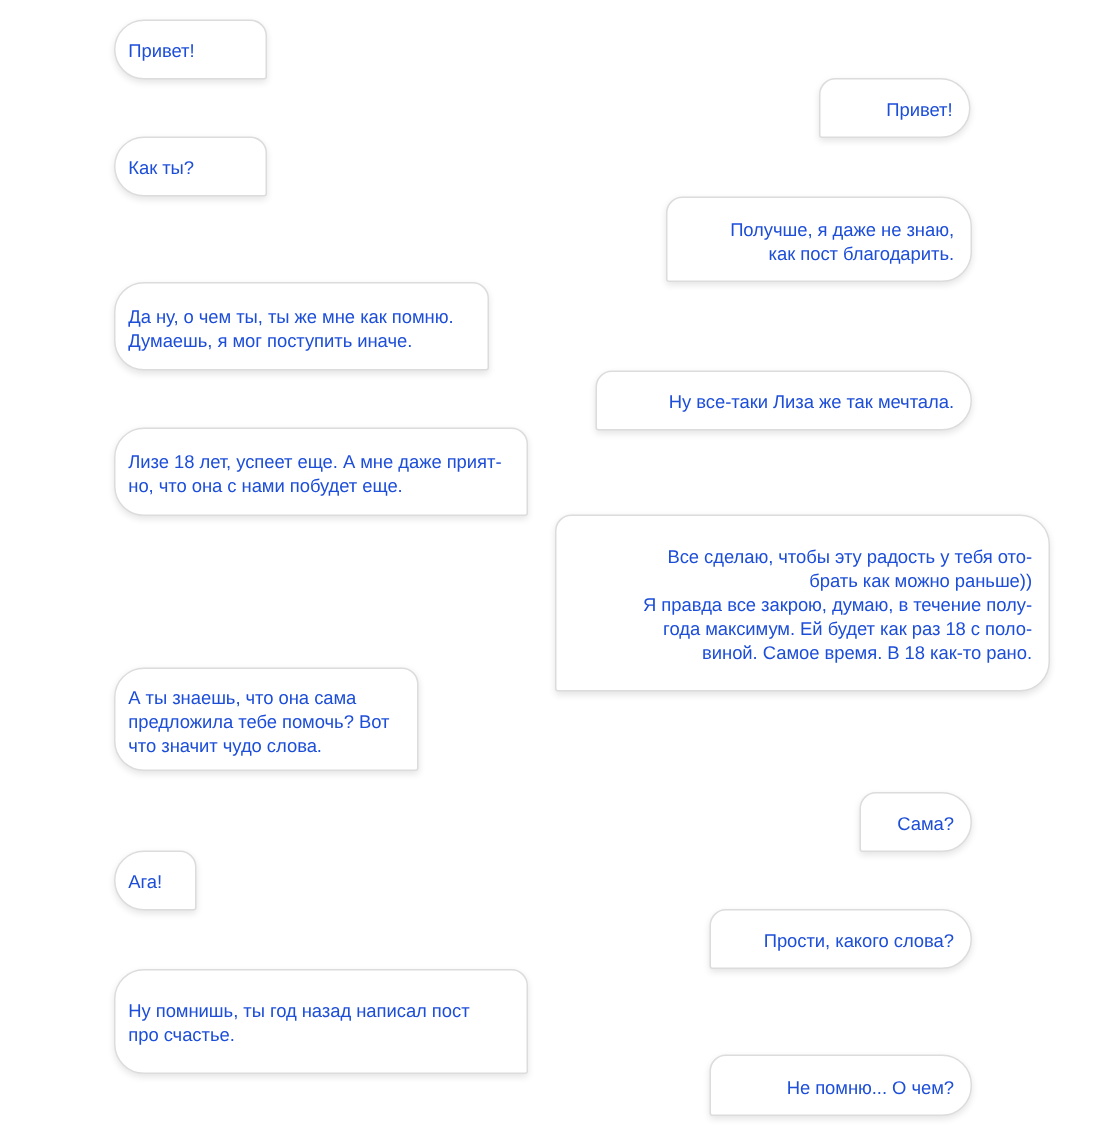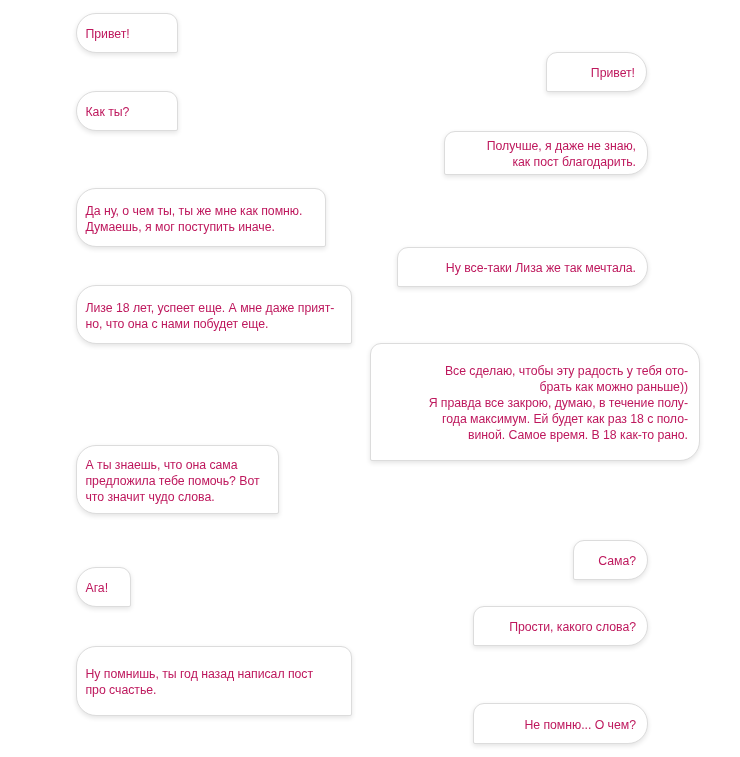--- a/index.html
+++ b/index.html
@@ -10,21 +10,21 @@
   }
   #chat {
     position:relative; width:740px; height:757px;
     overflow:hidden; background:#ffffff;
   }
   .bubble {
     position:absolute; box-sizing:border-box;
     background:#ffffff;
     border:1px solid #dcdcdc;
     box-shadow:0 2px 5px rgba(0,0,0,0.11);
-    color:#be185d;
+    color:#1d4ed8;
     font-size:12.3px;
     letter-spacing:-0.04px;
     line-height:16px;
     display:flex; flex-direction:column; justify-content:center;
     padding-top:2px;
   }
   .bubble .line {
     white-space:pre; display:block;
     transform:translateZ(0);   
   }
@@ -43,21 +43,21 @@
 <div id="chat">
   <div class="bubble left" style="left: 76px; top: 13px; width: 102px; height: 40px;">
     <span class="line">Привет!</span>
   </div>
   <div class="bubble right" style="left: 546px; top: 52px; width: 101px; height: 40px;">
     <span class="line">Привет!</span>
   </div>
   <div class="bubble left" style="left: 76px; top: 91px; width: 102px; height: 40px;">
     <span class="line">Как ты?</span>
   </div>
-  <div class="bubble right" style="left: 444px; top: 131px; width: 204px; height: 44px;">
+  <div class="bubble right" style="left: 444px; top: 131px; width: 204px; height: 57px;">
     <span class="line">Получше, я даже не знаю,</span>
     <span class="line">как пост благодарить.</span>
   </div>
   <div class="bubble left" style="left: 76px; top: 188px; width: 250px; height: 59px;">
     <span class="line">Да ну, о чем ты, ты же мне как помню.</span>
     <span class="line">Думаешь, я мог поступить иначе.</span>
   </div>
   <div class="bubble right" style="left: 397px; top: 247px; width: 251px; height: 40px;">
     <span class="line">Ну все-таки Лиза же так мечтала.</span>
   </div>
@@ -70,21 +70,21 @@
     <span class="line">брать как можно раньше))</span>
     <span class="line">Я правда все закрою, думаю, в течение полу-</span>
     <span class="line">года максимум. Ей будет как раз 18 с поло-</span>
     <span class="line">виной. Самое время. В 18 как-то рано.</span>
   </div>
   <div class="bubble left" style="left: 76px; top: 445px; width: 203px; height: 69px;">
     <span class="line">А ты знаешь, что она сама</span>
     <span class="line">предложила тебе помочь? Вот</span>
     <span class="line">что значит чудо слова.</span>
   </div>
-  <div class="bubble right" style="left: 573px; top: 540px; width: 75px; height: 40px;">
+  <div class="bubble right" style="left: 573px; top: 528px; width: 75px; height: 40px;">
     <span class="line">Сама?</span>
   </div>
   <div class="bubble left" style="left: 76px; top: 567px; width: 55px; height: 40px;">
     <span class="line">Ага!</span>
   </div>
   <div class="bubble right" style="left: 473px; top: 606px; width: 175px; height: 40px;">
     <span class="line">Прости, какого слова?</span>
   </div>
   <div class="bubble left" style="left: 76px; top: 646px; width: 276px; height: 70px;">
     <span class="line">Ну помнишь, ты год назад написал пост</span>

